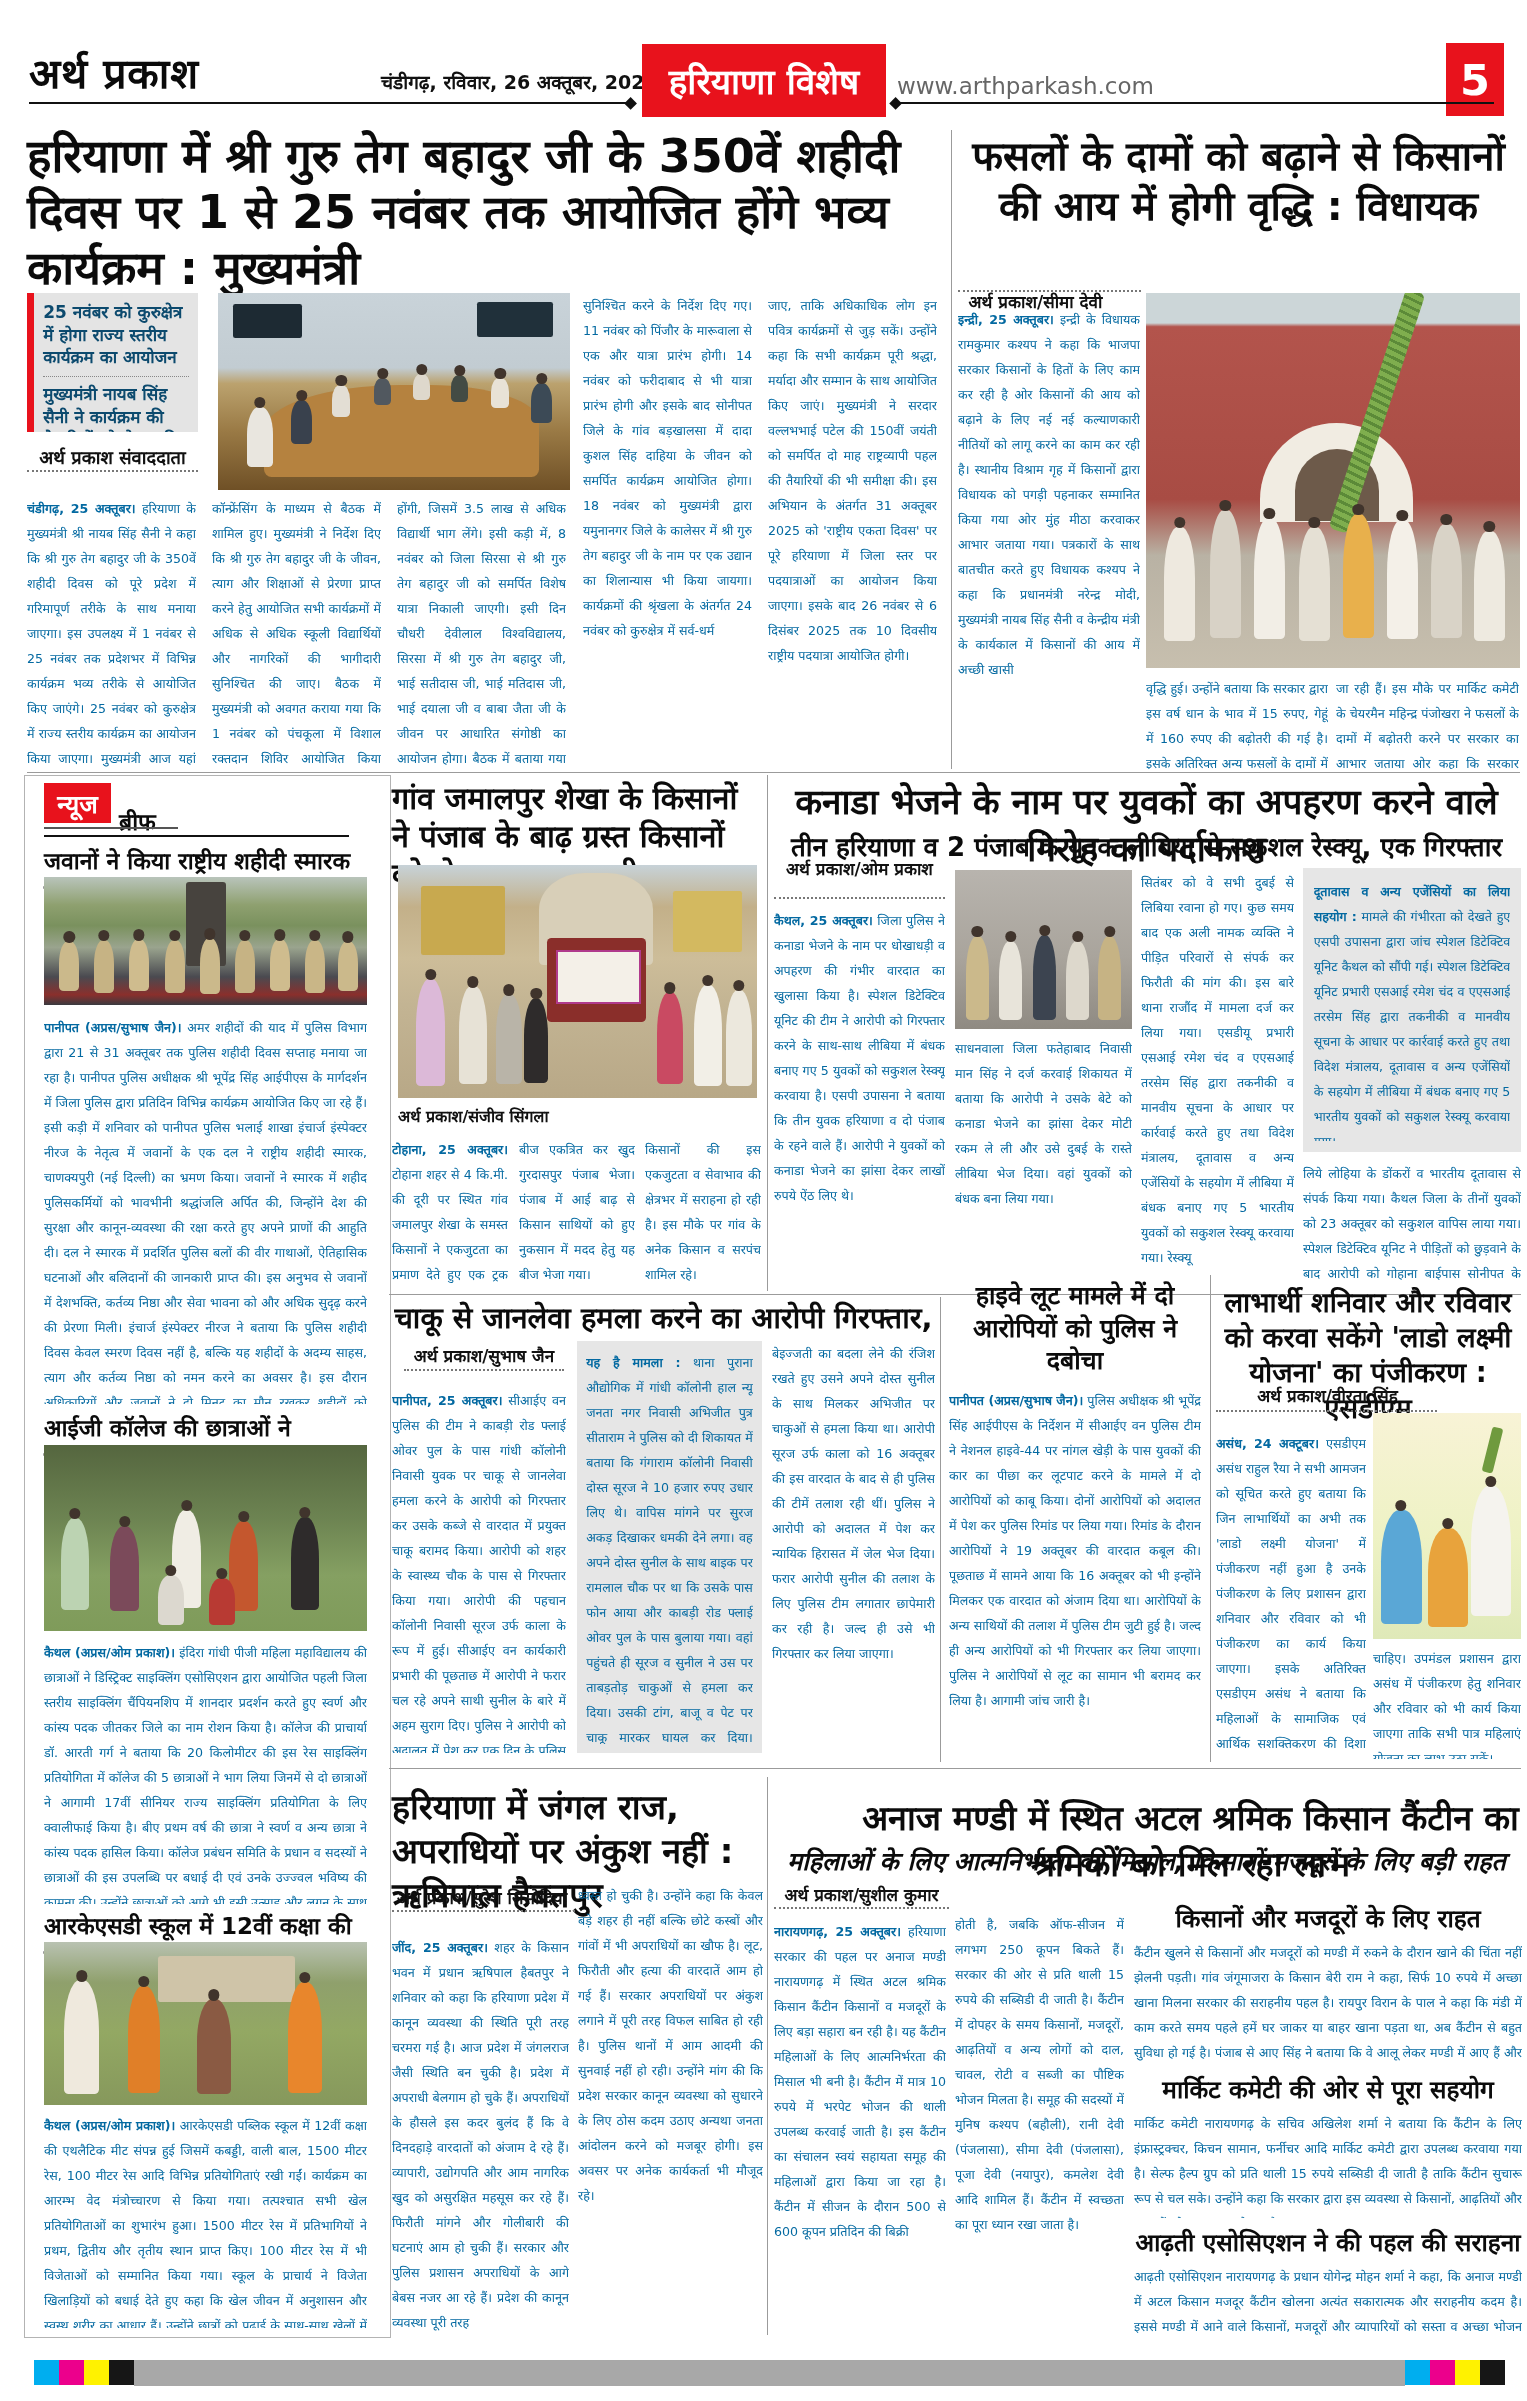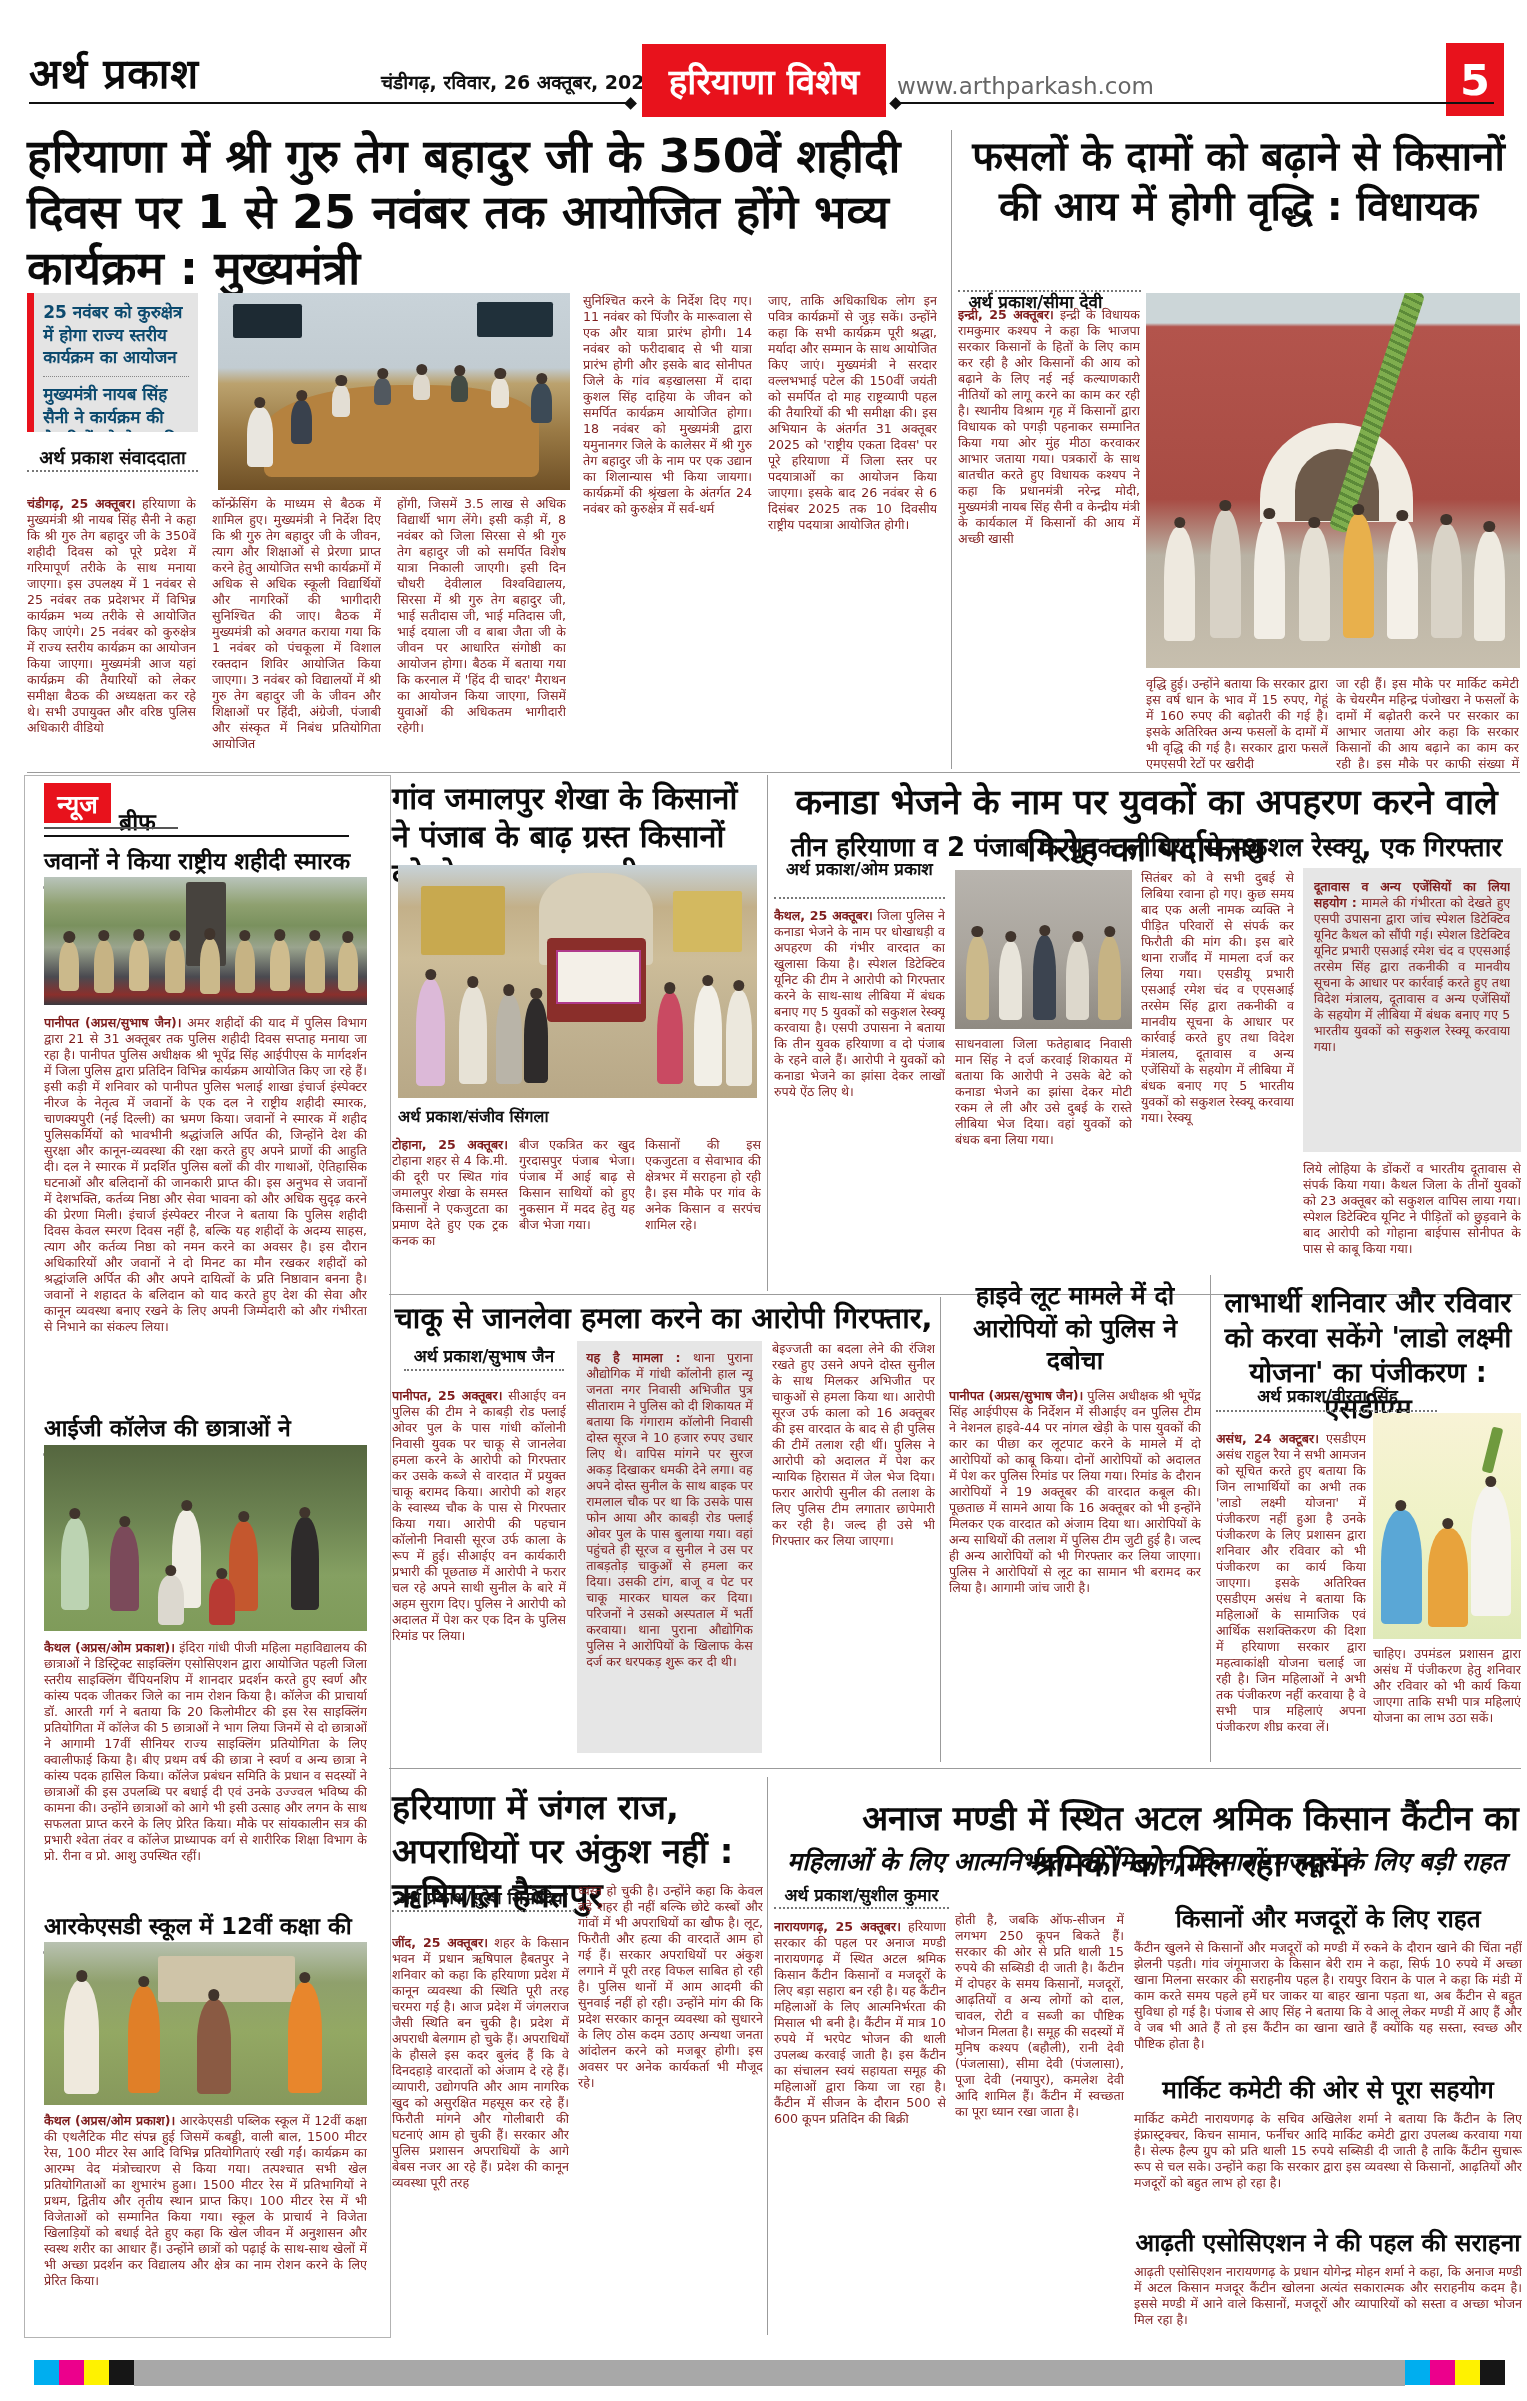--- a/index.html
+++ b/index.html
@@ -10,21 +10,21 @@
   .dateline{font-size:19px;font-weight:700;color:#111;}
   .redbox{background:#e8121c;color:#fff;display:flex;align-items:center;justify-content:center;font-weight:800;}
   .website{font-size:23px;color:#666;}
   .rule{background:#111;height:2.3px;}
   .diamond{width:9.2px;height:9.2px;background:#111;transform:rotate(45deg);}
   .h-lead{font-size:46px;line-height:1.22;font-weight:800;color:#0b0b0b;}
   .h-right{font-size:40px;line-height:1.25;font-weight:800;color:#0b0b0b;text-align:center;}
   .h-mid{font-weight:800;color:#0b0b0b;text-align:center;}
   .byline{font-weight:700;text-align:center;font-size:17px;color:#111;}
   .dotrule{border-bottom:2.3px dotted #777;}
-  .body-txt{font-size:12.6px;line-height:16px;text-align:justify;color:#7f1d1d;overflow:hidden;}
+  .body-txt{font-size:12.6px;line-height:25px;text-align:justify;color:#0369a1;overflow:hidden;}
   .body-txt b{font-weight:800;}
   .graybox{background:#e6e6e6;overflow:hidden;}
   .graybox .body-txt{font-size:12.6px;}
   .hl-box{background:#e4e4e4;border-left:7.6px solid #e8121c;box-sizing:border-box;
           padding:7.6px 9.2px;overflow:hidden;}
   .hl-box .t{font-size:17px;line-height:1.35;font-weight:700;color:#0c4a6e;}
   .hl-box .sep{border-bottom:1.5px dotted #888;margin:6.1px 0;}
   .photo{position:absolute;overflow:hidden;background:#cfcfcf;}
   .ps{position:absolute;}
   .fig{position:absolute;border-radius:45% 45% 4.6px 4.6px;}

